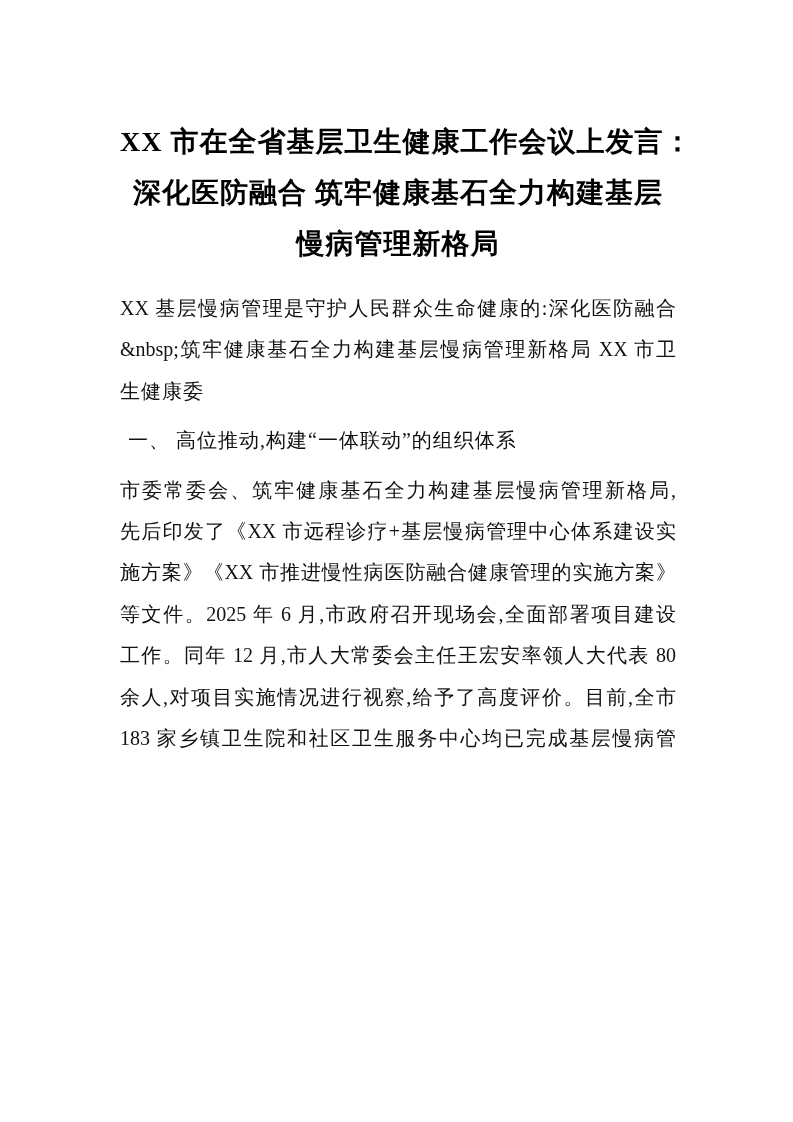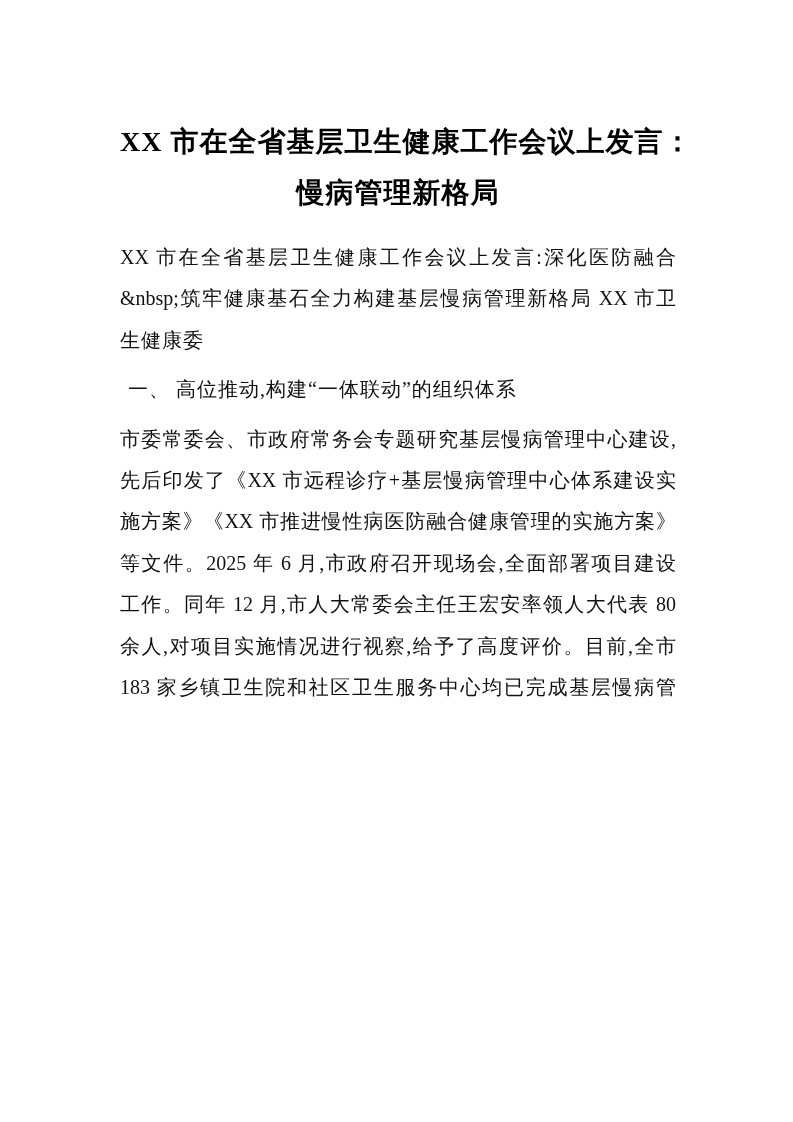--- a/index.html
+++ b/index.html
@@ -50,38 +50,39 @@
     letter-spacing: 1px;
   }
 </style>
 </head>
 <body>
 
 <div class="page">
 
   <h1 class="doc-title">
     <span class="t-line">XX 市在全省基层卫生健康工作会议上发言：</span>
+    <span class="t-line">深化医防融合 筑牢健康基石全力构建基层</span>
     <span class="t-line">慢病管理新格局</span>
   </h1>
 
   <div class="doc-body">
 
     <p class="paragraph" style="margin:0;padding:0;">
-      <span class="b-line">XX 市在全省基层卫生健康工作会议上发言:深化医防融合</span>
+      <span class="b-line">XX 基层慢病管理是守护人民群众生命健康的:深化医防融合</span>
       <span class="b-line">&amp;nbsp;筑牢健康基石全力构建基层慢病管理新格局 XX 市卫</span>
       <span class="b-line last">生健康委</span>
     </p>
 
 
     <p class="paragraph" style="margin:8px;padding:0;">
       <span class="b-line last">一、 高位推动,构建“一体联动”的组织体系</span>
     </p>
 
     <p class="paragraph" style="margin:0;padding:0;">
-      <span class="b-line">市委常委会、市政府常务会专题研究基层慢病管理中心建设,</span>
+      <span class="b-line">市委常委会、筑牢健康基石全力构建基层慢病管理新格局,</span>
       <span class="b-line">先后印发了《XX 市远程诊疗+基层慢病管理中心体系建设实</span>
       <span class="b-line">施方案》《XX 市推进慢性病医防融合健康管理的实施方案》</span>
       <span class="b-line">等文件。2025 年 6 月,市政府召开现场会,全面部署项目建设</span>
       <span class="b-line">工作。同年 12 月,市人大常委会主任王宏安率领人大代表 80</span>
       <span class="b-line">余人,对项目实施情况进行视察,给予了高度评价。目前,全市</span>
       <span class="b-line">183 家乡镇卫生院和社区卫生服务中心均已完成基层慢病管</span>
     </p>
 
   </div>
 </div>

